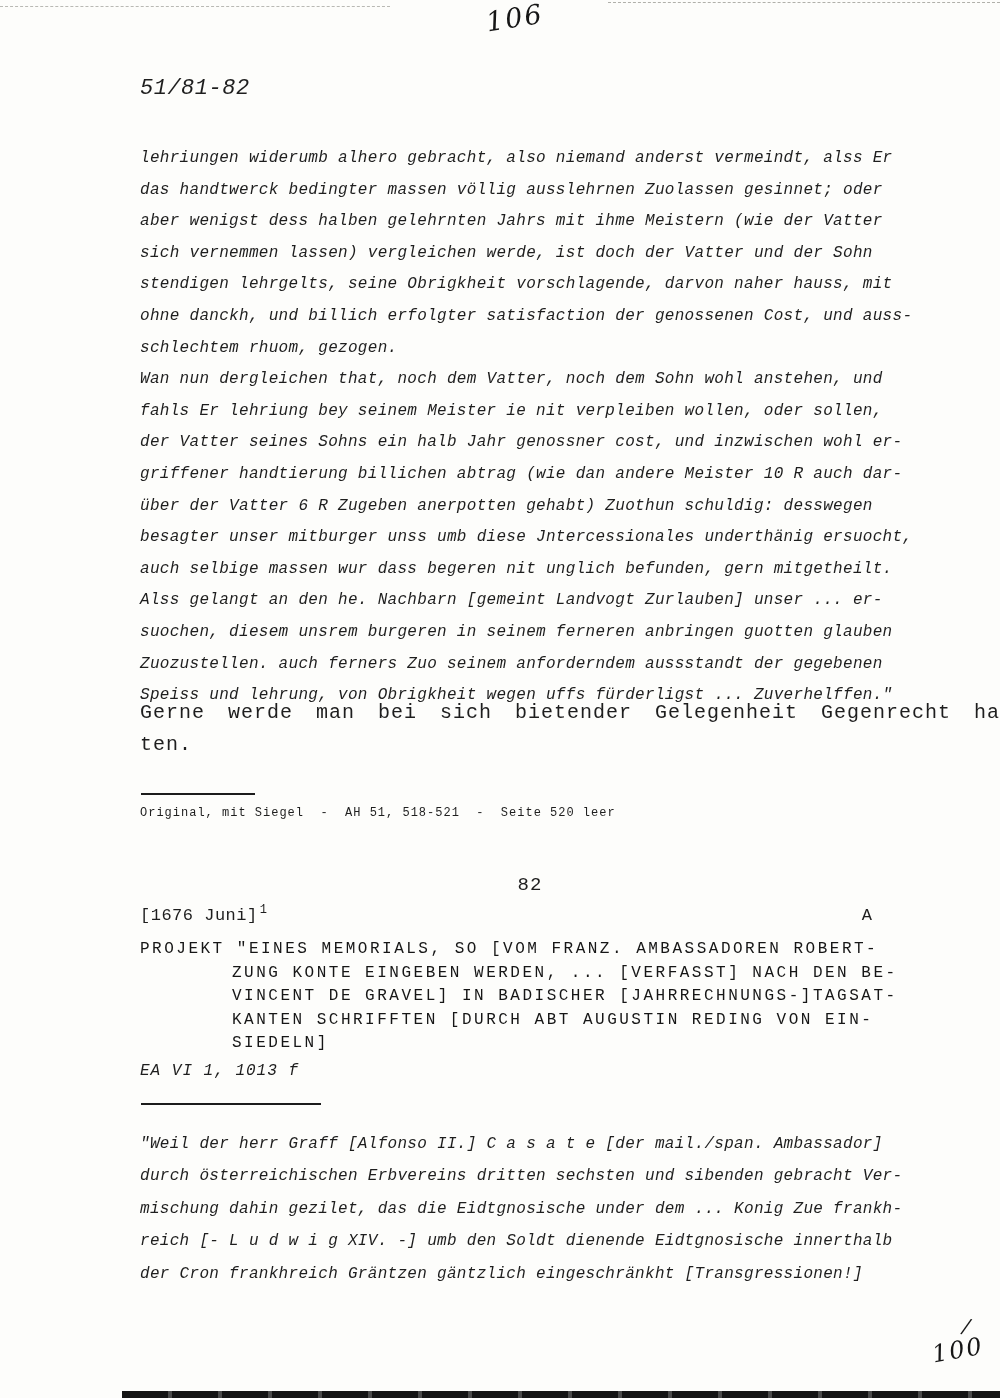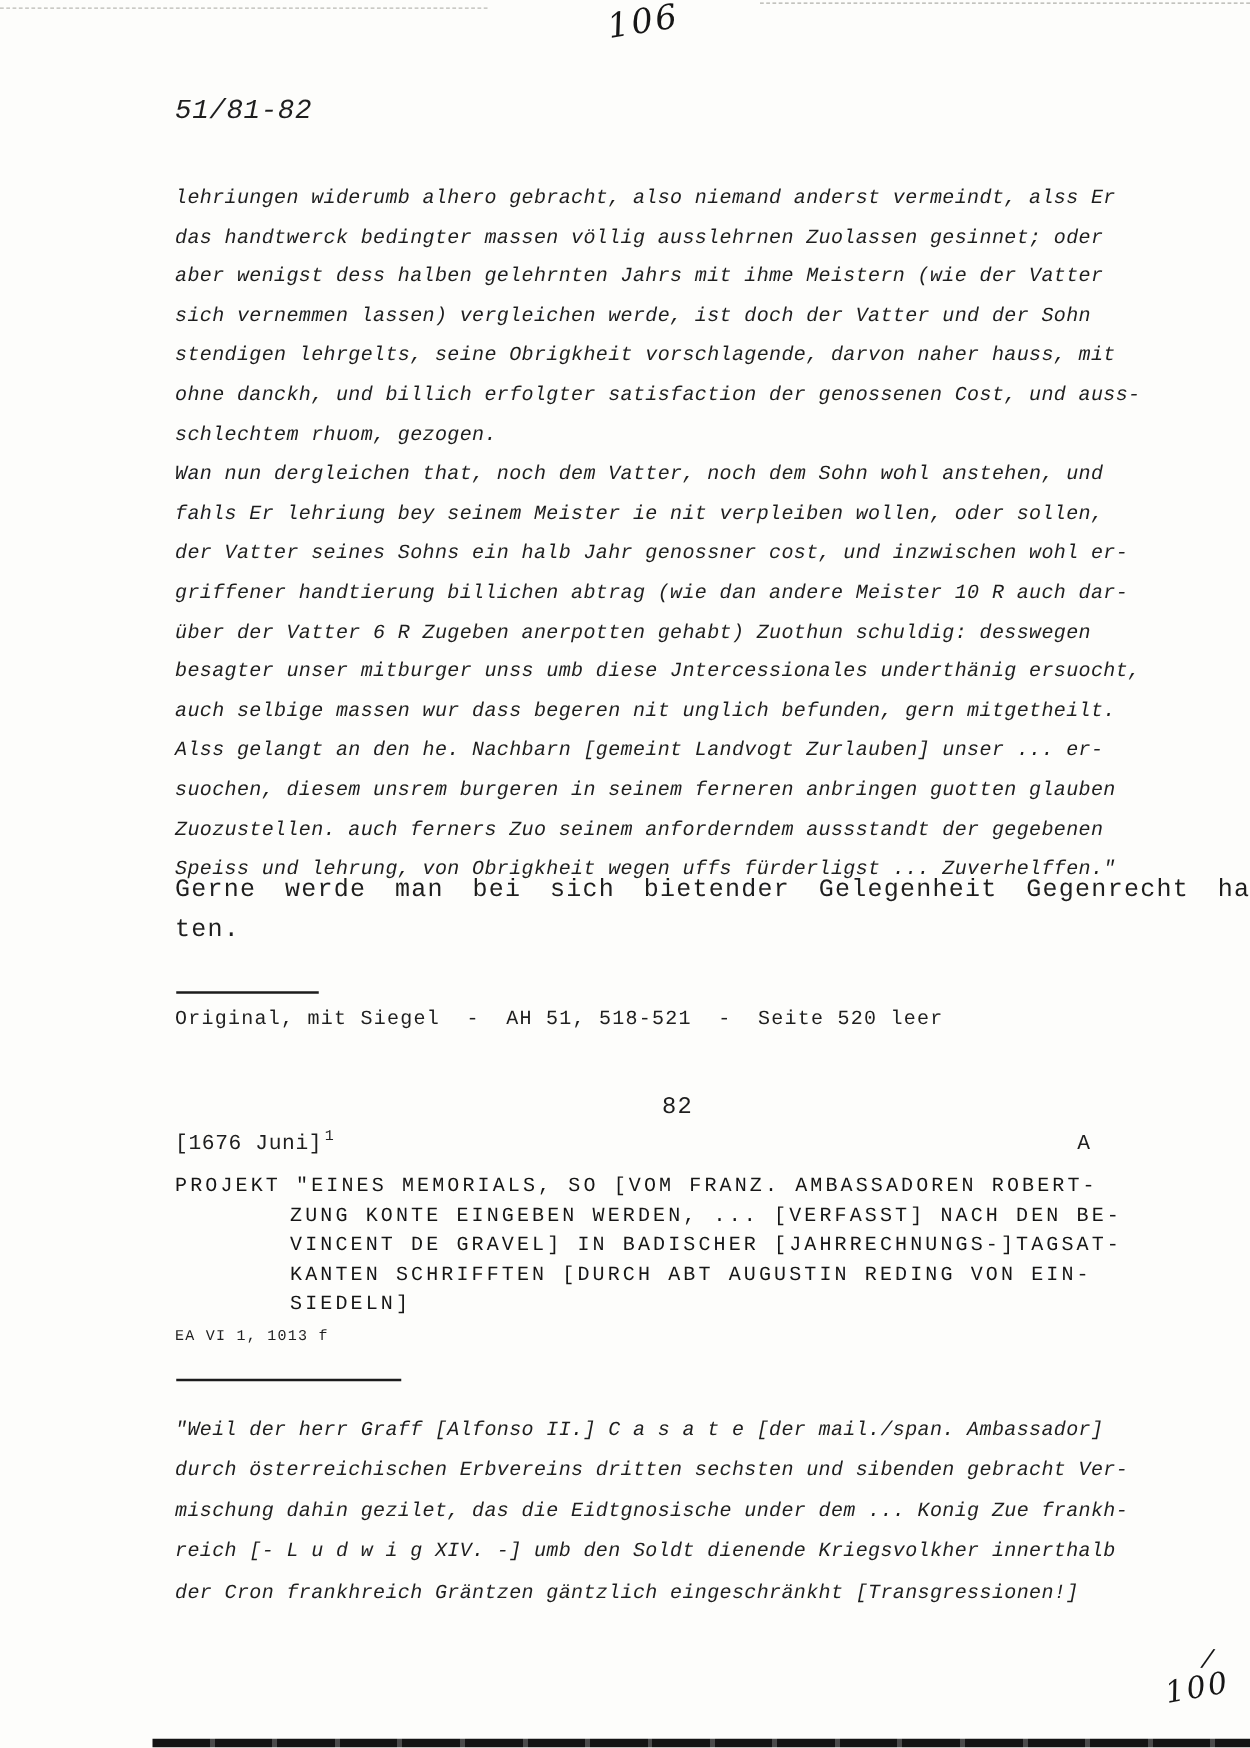--- a/index.html
+++ b/index.html
@@ -54,27 +54,27 @@
     word-spacing: 10px;
     line-height: 31.6px;
   }
 
   .divider { border-top: 2.5px solid #1c1c1c; }
   .divider-1 { left: 141px; top: 793px; width: 114px; }
   .divider-2 { left: 141px; top: 1103px; width: 180px; }
 
   .source-line {
     left: 140px; top: 806px;
-    font-size: 16px;
+    font-size: 12px;
     letter-spacing: 1px;
     white-space: pre;
   }
 
   .entry-number {
-    left: 152px; top: 874px; width: 780px;
+    left: 140px; top: 874px; width: 780px;
     text-align: center;
     font-size: 19px;
     letter-spacing: 1px;
   }
 
   .entry-head { left: 140px; top: 906px; width: 740px; font-size: 17px; }
   .entry-date { letter-spacing: 0.5px; margin-top: 23px; }
   .footnote-ref { font-size: 12px; position: relative; top: -7px; left: 2px; }
   .entry-letter { position: absolute; right: 8px; top: 0; letter-spacing: 0; }
 
@@ -83,21 +83,22 @@
     font-size: 16px;
     letter-spacing: 2.5px;
     line-height: 23.5px;
     color: #161616;
     padding-left: 92px;
   }
   .entry-title .tline:first-child { text-indent: -92px; }
 
   .entry-source {
     left: 140px; top: 1062px;
-    font-size: 12px;
+    font-style: italic;
+    font-size: 16px;
     letter-spacing: 1px;
   }
 
   .quote-2 {
     left: 140px; top: 1128px;
     font-style: italic;
     font-size: 16px;
     letter-spacing: 0.3px;
     line-height: 32.4px;
   }
@@ -160,21 +161,21 @@
     </div>
 
   <div class="abs entry-source">EA VI 1, 1013 f</div>
 
   <div class="abs divider divider-2"></div>
 
   <div class="abs quote-2">
       <div class="tline">"Weil der herr Graff [Alfonso II.] C a s a t e [der mail./span. Ambassador]</div>
       <div class="tline">durch österreichischen Erbvereins dritten sechsten und sibenden gebracht Ver-</div>
       <div class="tline">mischung dahin gezilet, das die Eidtgnosische under dem ... Konig Zue frankh-</div>
-      <div class="tline">reich [- L u d w i g XIV. -] umb den Soldt dienende Kriegsvolkher innerthalb</div>
+      <div class="tline">reich [- L u d w i g XIV. -] umb den Soldt dienende Eidtgnosische innerthalb</div>
       <div class="tline">der Cron frankhreich Gräntzen gäntzlich eingeschränkht [Transgressionen!]</div>
     </div>
 
   <div class="abs handwritten hw-bottom">
     <span class="hw-mark">∕</span>
     <span class="hw-num">100</span>
   </div>
 
   <div class="abs edge-strip"></div>
 

